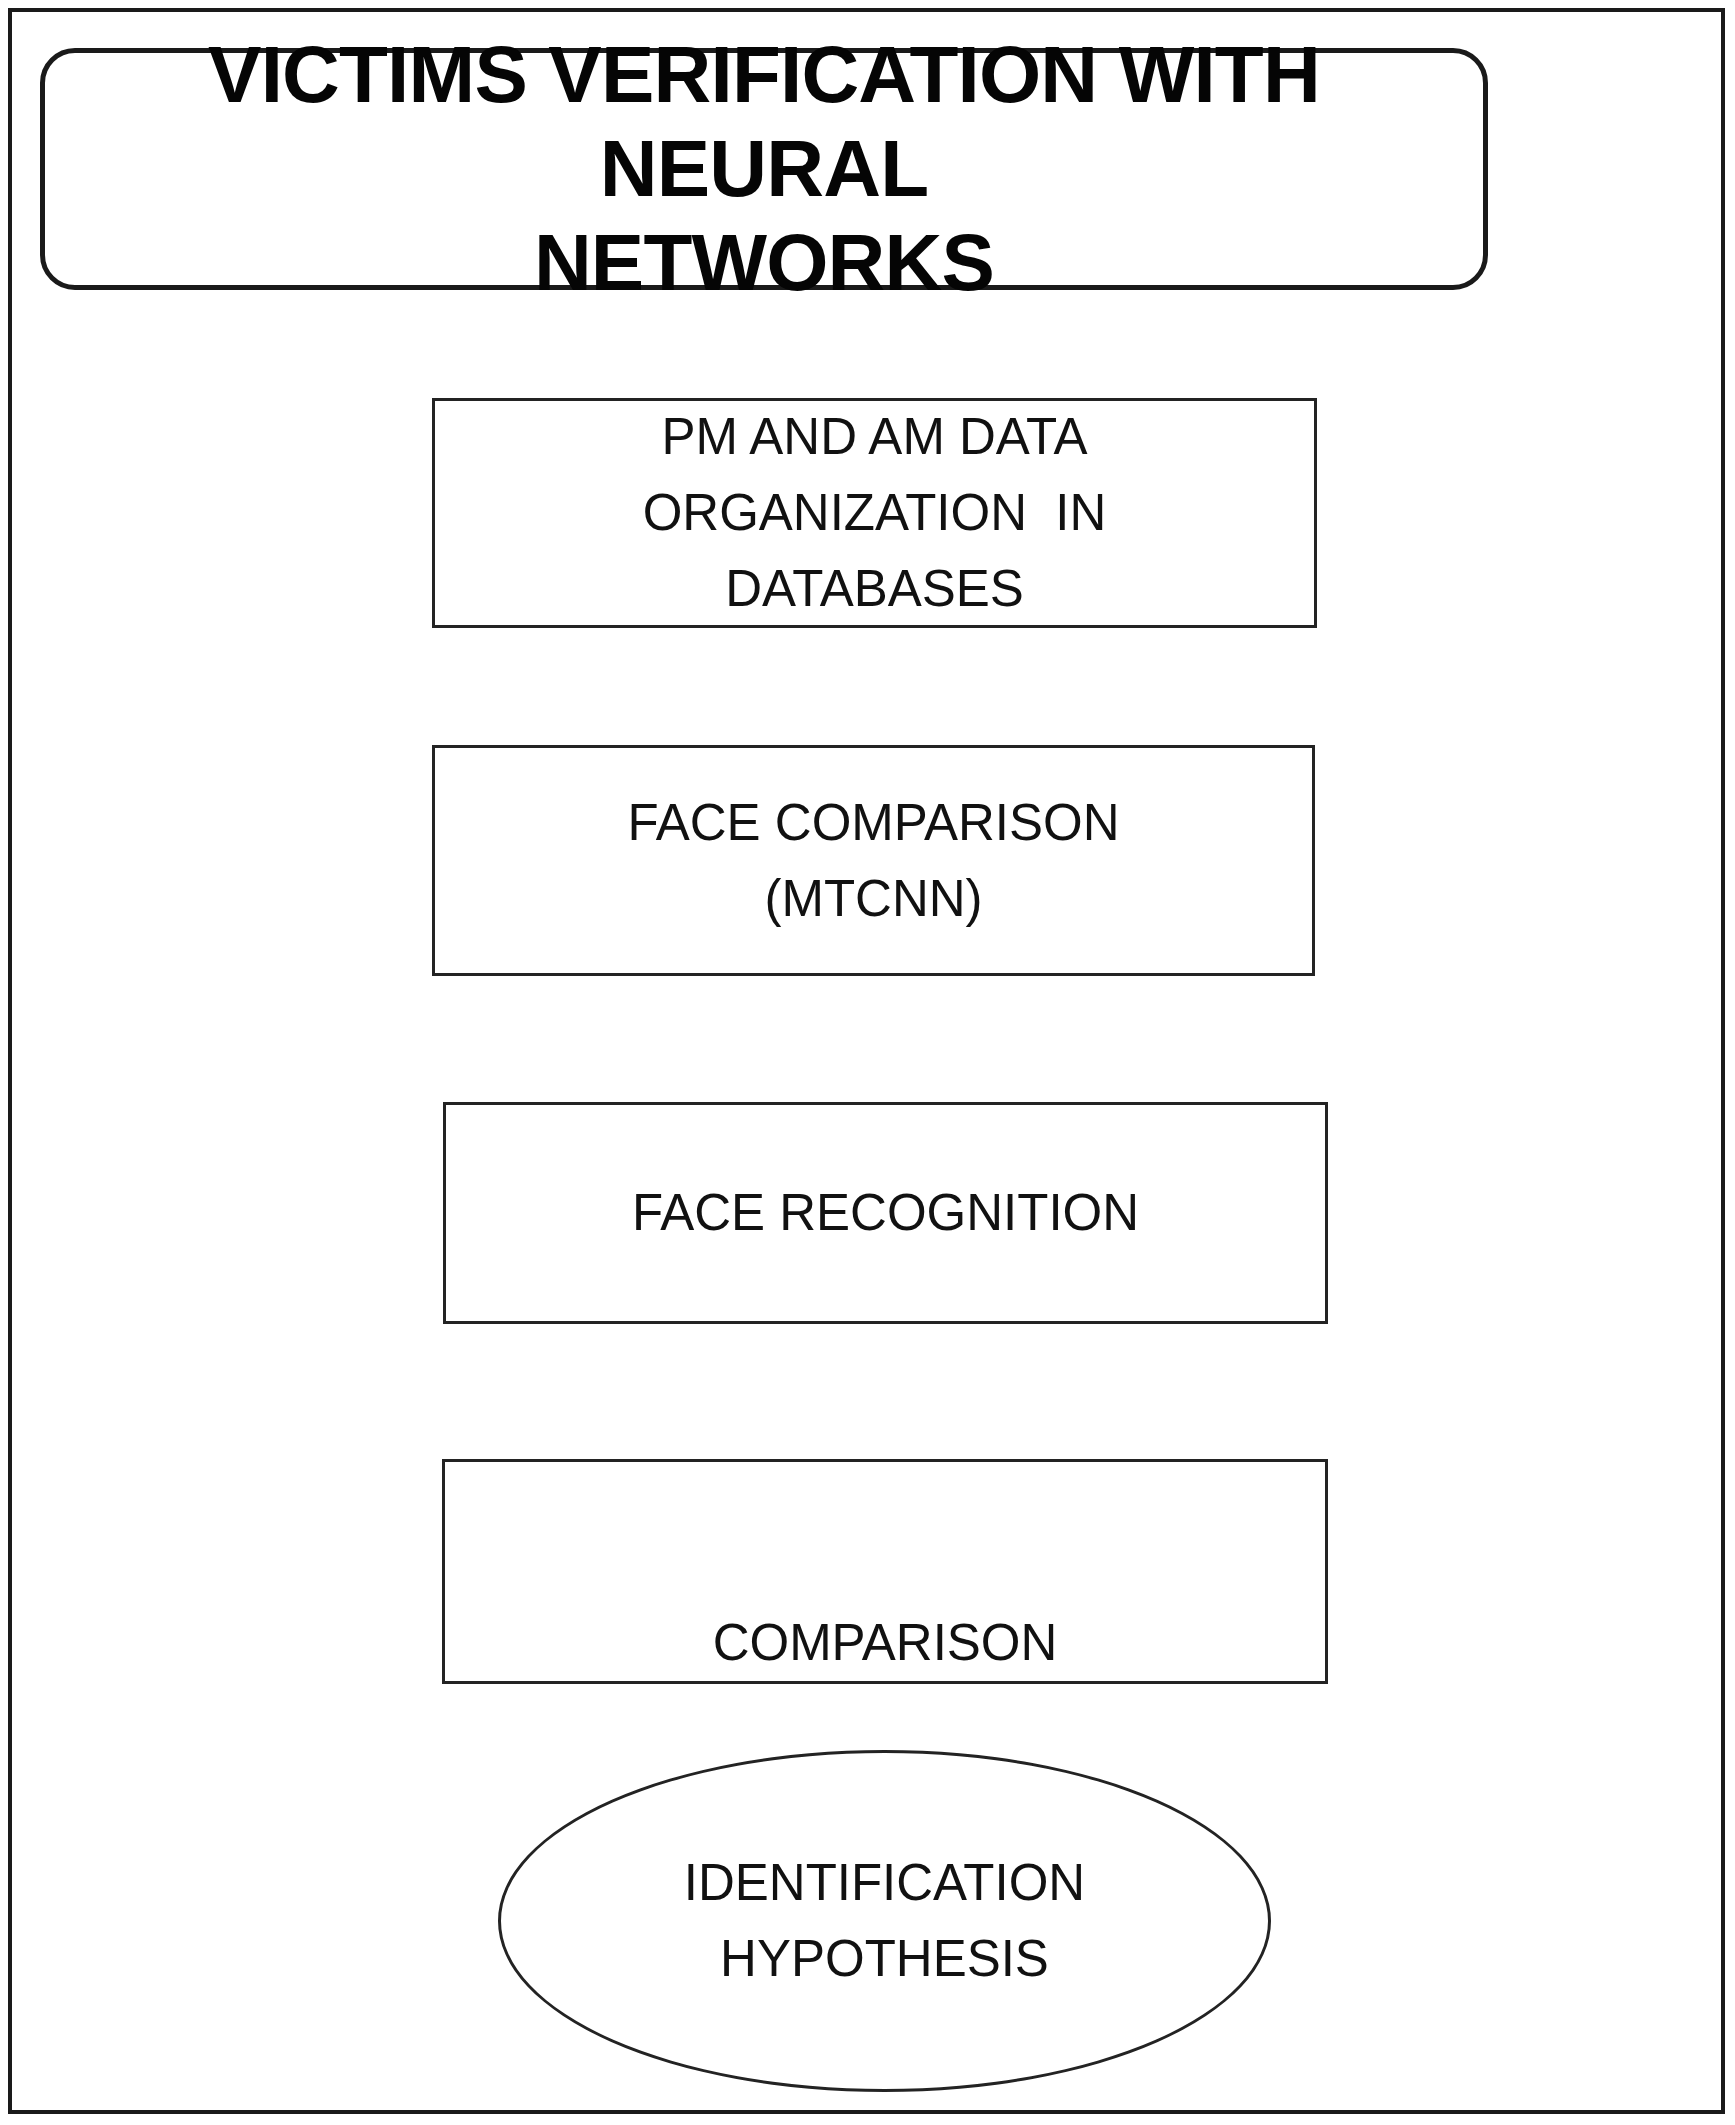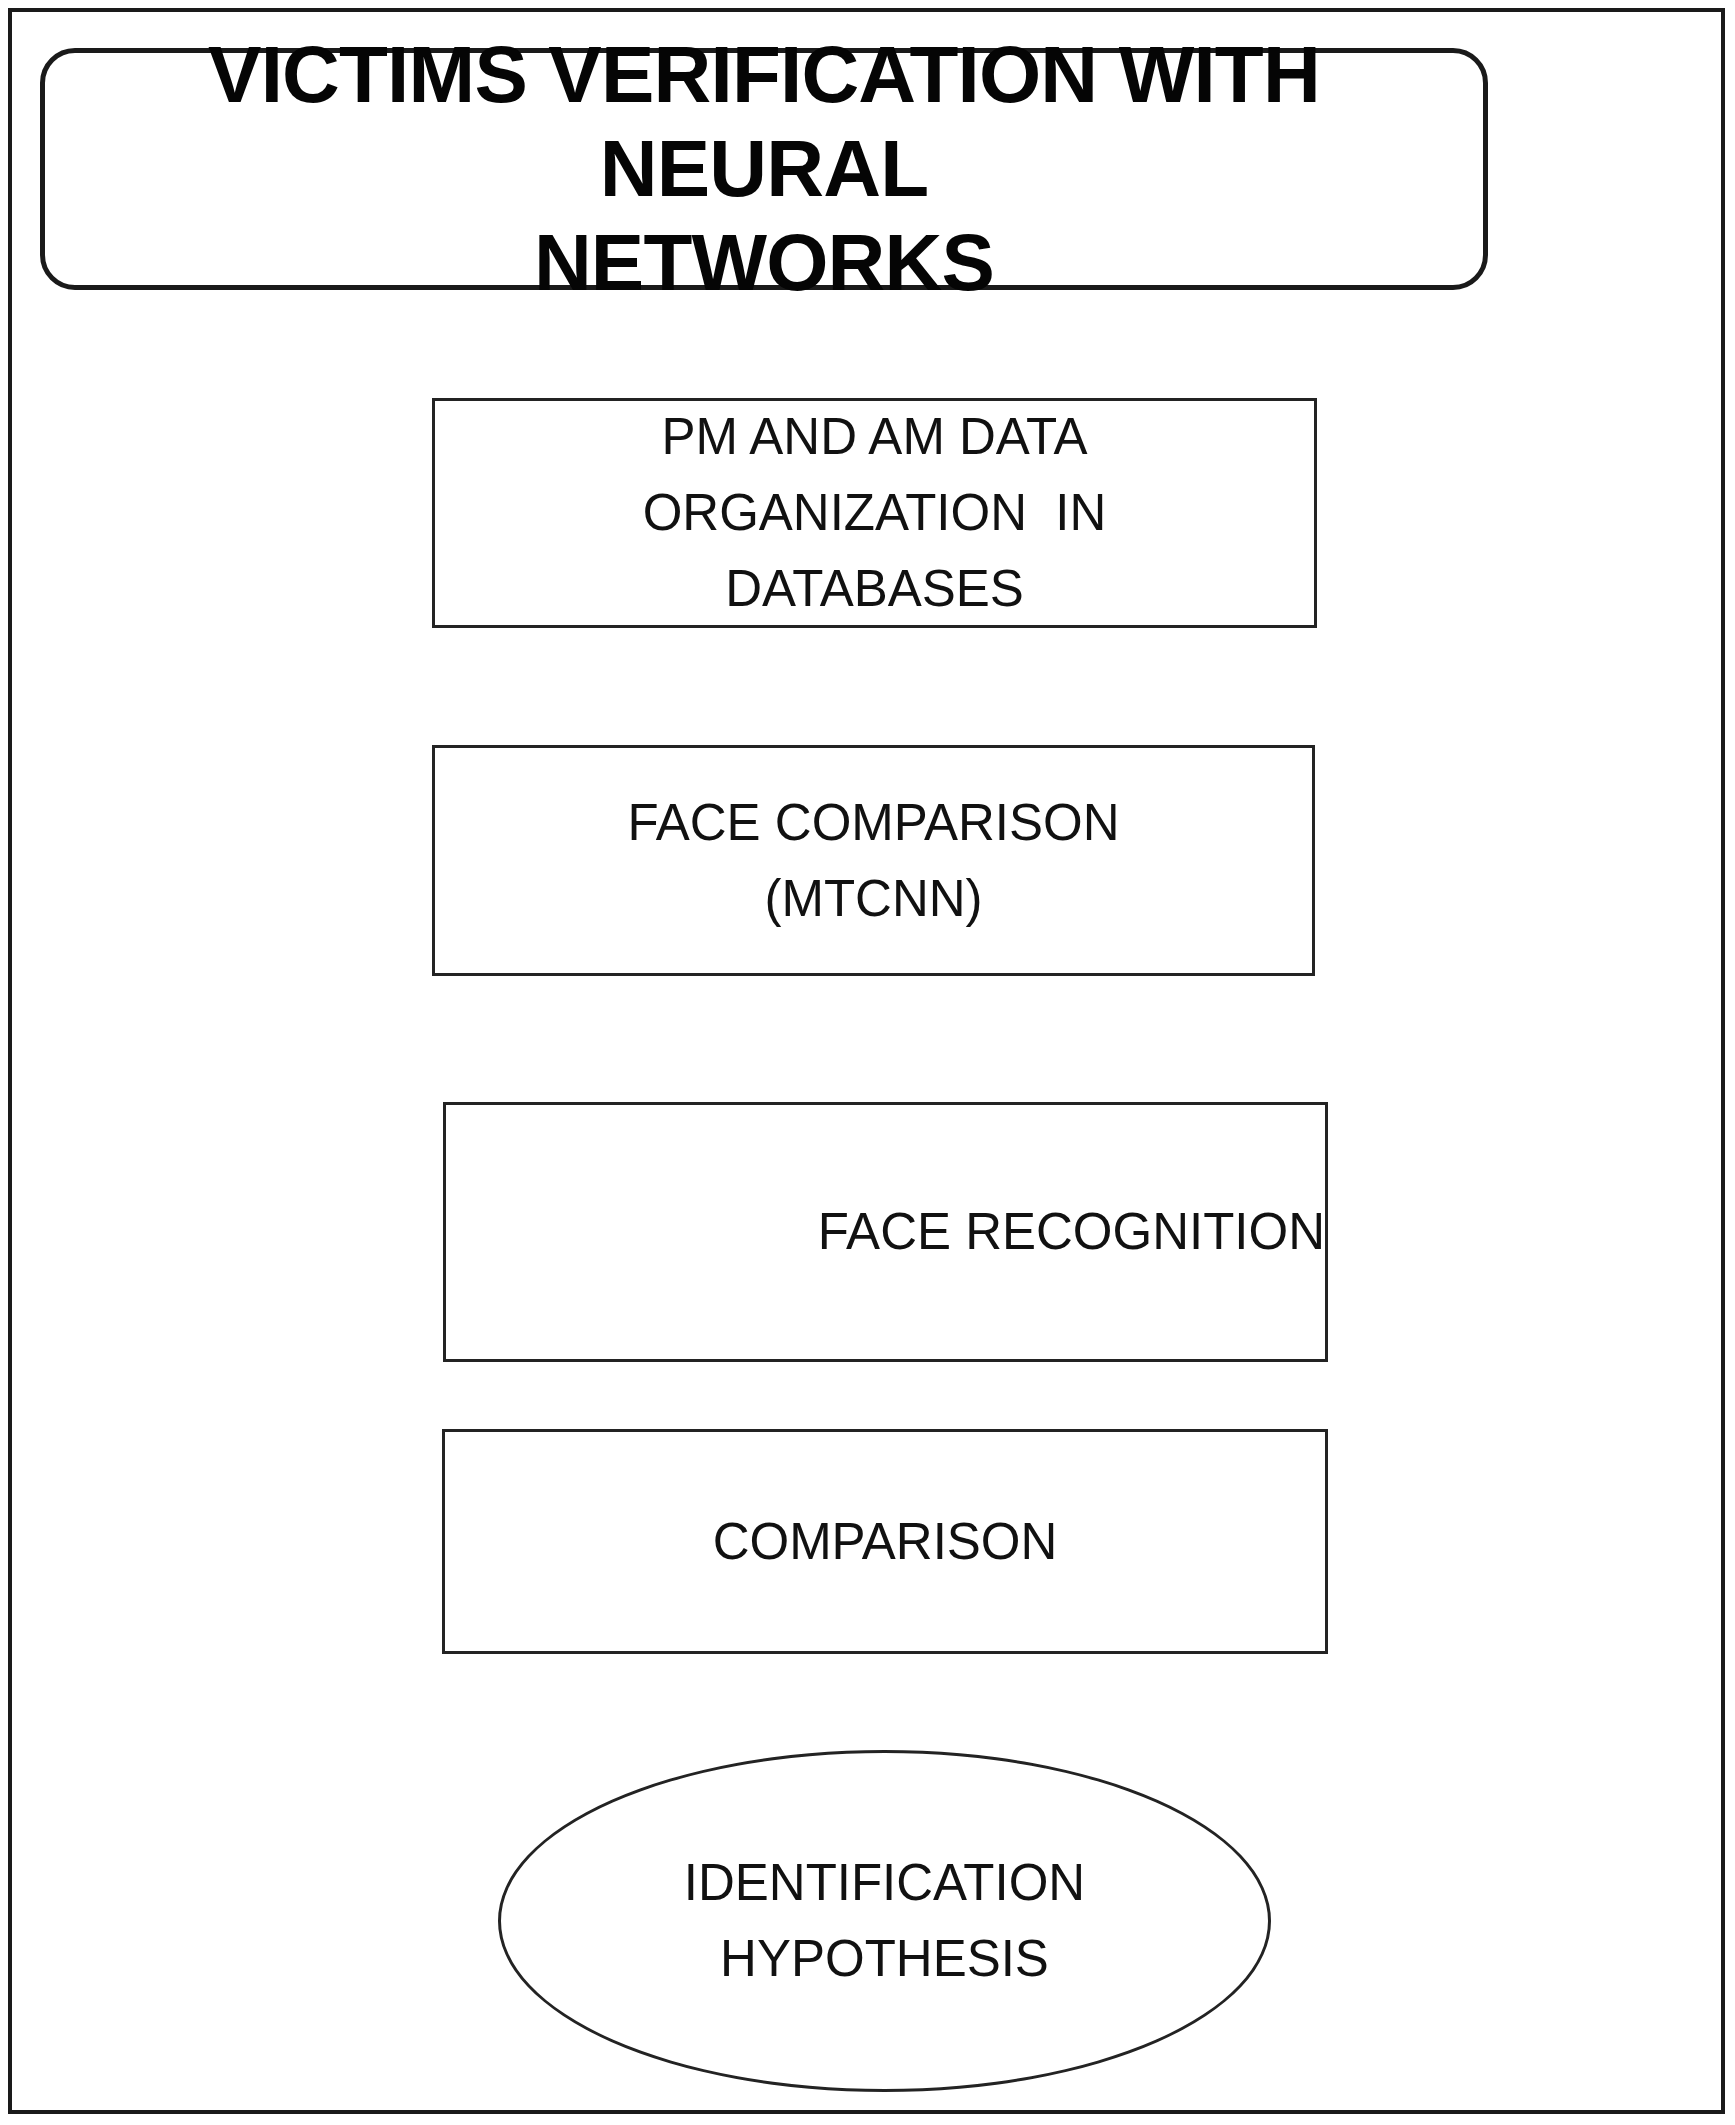--- a/index.html
+++ b/index.html
@@ -59,22 +59,22 @@
   .node .label {
     font-size: 51px;
     line-height: 76px;
     font-weight: 400;
     text-align: center;
     white-space: pre-wrap;
     color: #111111;
   }
   .node.rect-1 { left: 432px; top: 398px;  width: 885px; height: 230px; }
   .node.rect-2 { left: 432px; top: 745px;  width: 883px; height: 231px; }
-  .node.rect-3 { left: 443px; top: 1102px; width: 885px; height: 260px; justify-content: flex-end; }
-  .node.rect-4 { left: 442px; top: 1429px; width: 886px; height: 225px; }
+  .node.rect-3 { left: 443px; top: 1102px; width: 885px; height: 222px; }
+  .node.rect-4 { left: 442px; top: 1459px; width: 886px; height: 225px; align-items: flex-end; }
   .node.ellipse {
     left: 498px;
     top: 1750px;
     width: 773px;
     height: 342px;
     border-radius: 50%;
   }
 </style>
 </head>
 <body>

